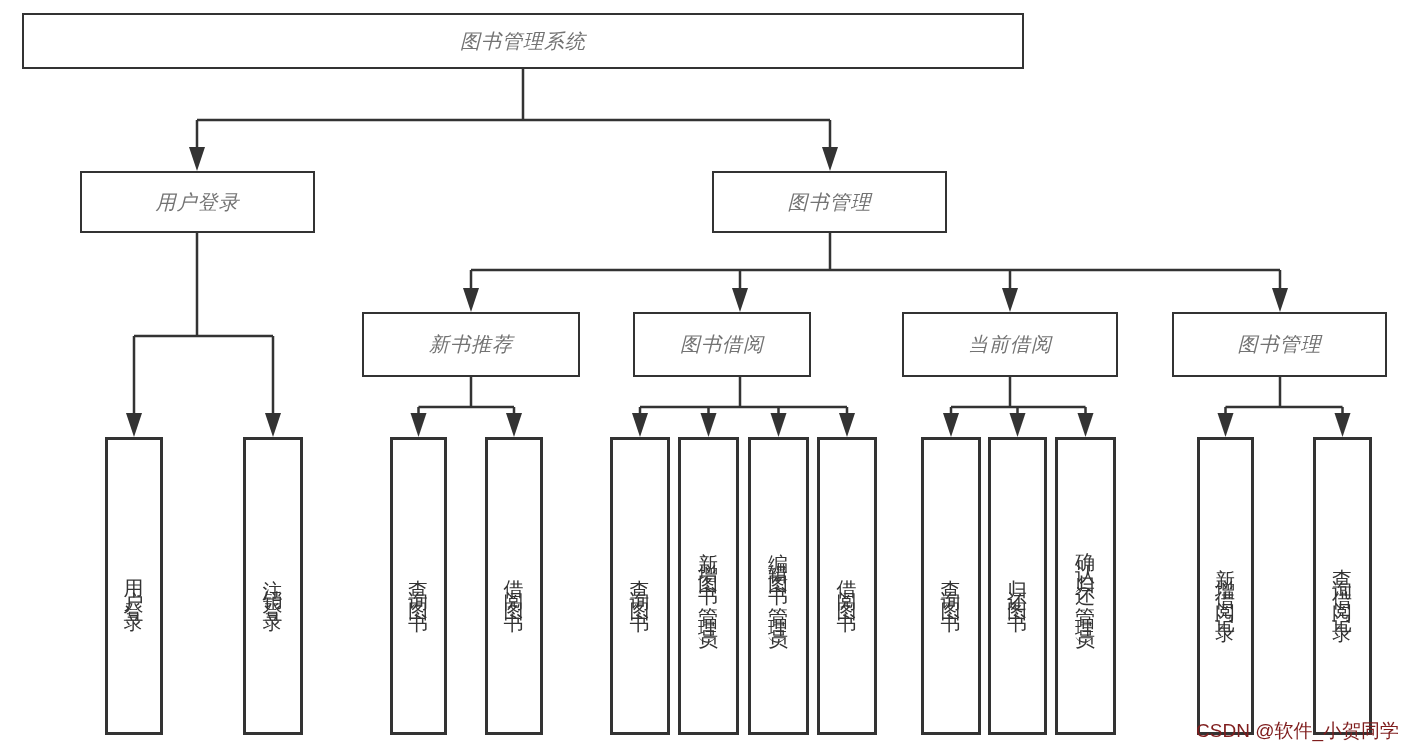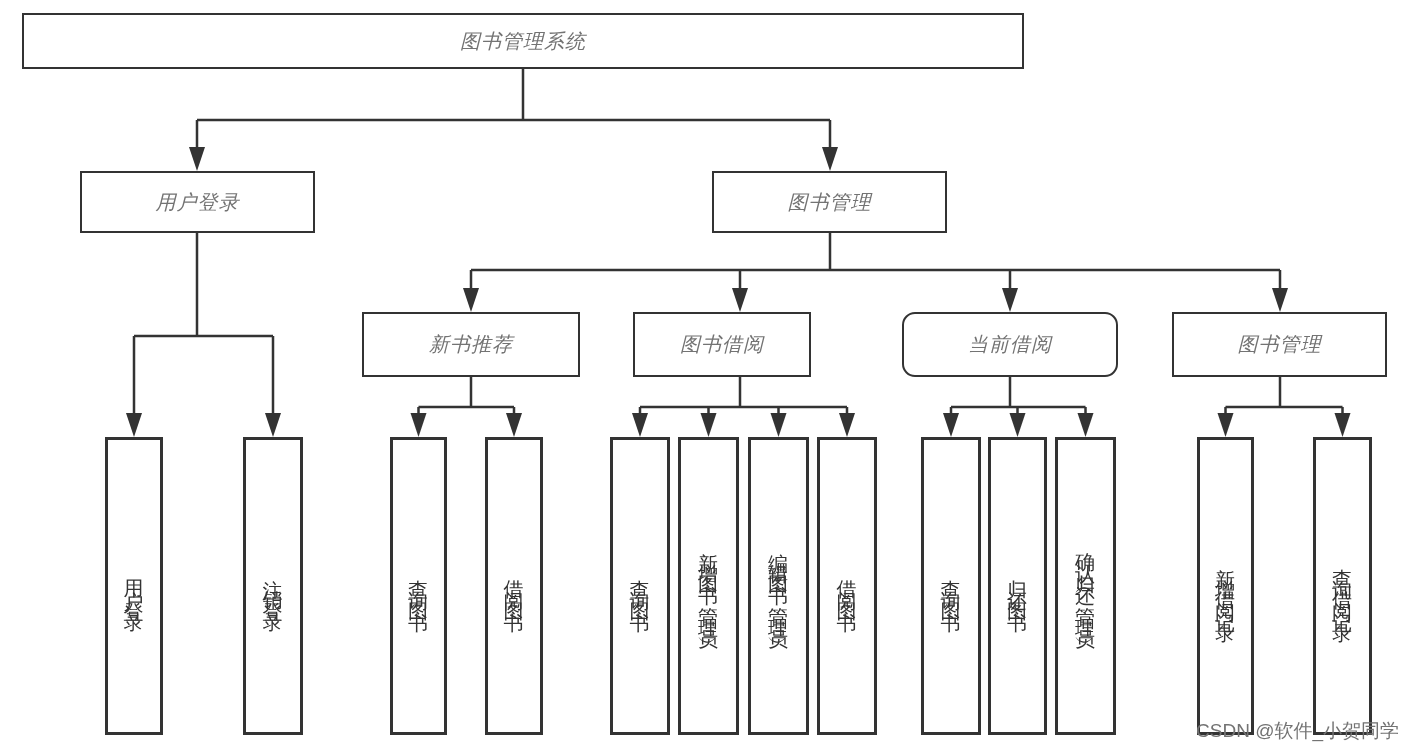--- a/index.html
+++ b/index.html
@@ -48,21 +48,21 @@
     writing-mode: vertical-rl;
     text-orientation: mixed;
     letter-spacing: 11px;
     white-space: nowrap;
   }
   .watermark {
     position: absolute;
     right: 6px;
     top: 718px;
     font-size: 19px;
-    color: #737373;
+    color: #7f1d1d;
     z-index: 5;
     white-space: nowrap;
   }
 </style>
 </head>
 <body>
 
 <div class="canvas">
 
   <svg class="connector-svg" width="1405" height="747" viewBox="0 0 1405 747">
@@ -115,21 +115,21 @@
   <div class="box" style="left:712px; top:171px; width:235px; height:62px;">
     <span class="hlabel">图书管理</span>
   </div>
 
   <div class="box" style="left:362px; top:312px; width:218px; height:65px;">
     <span class="hlabel">新书推荐</span>
   </div>
   <div class="box" style="left:633px; top:312px; width:178px; height:65px;">
     <span class="hlabel">图书借阅</span>
   </div>
-  <div class="box" style="left:902px; top:312px; width:216px; height:65px;border-radius:13px;">
+  <div class="box" style="left:902px; top:312px; width:216px; height:65px;">
     <span class="hlabel">当前借阅</span>
   </div>
   <div class="box" style="left:1172px; top:312px; width:215px; height:65px;">
     <span class="hlabel">图书管理</span>
   </div>
 
   <div class="box leaf" style="left:105px; top:437px; width:58px; height:298px;">
     <span class="vlabel">用户登录</span>
   </div>
   <div class="box leaf" style="left:243px; top:437px; width:60px; height:298px;">

